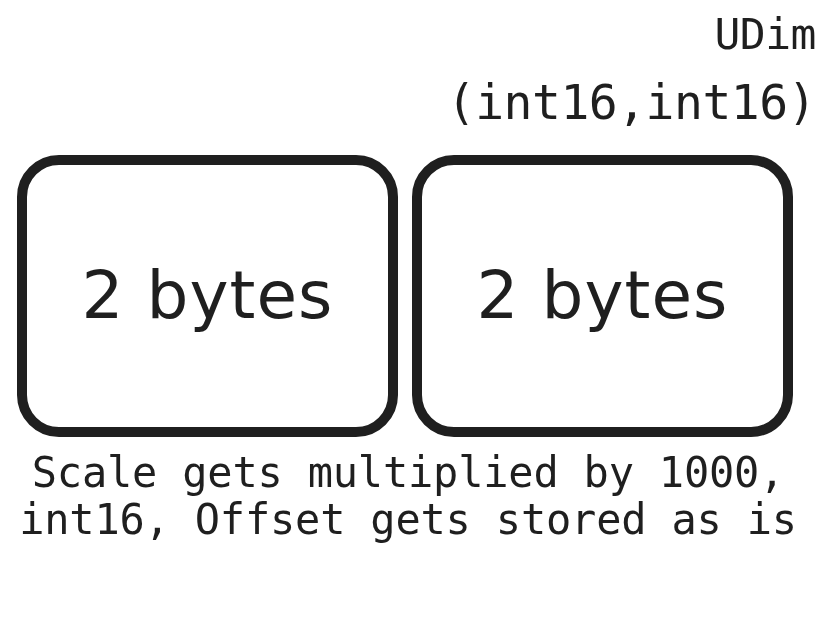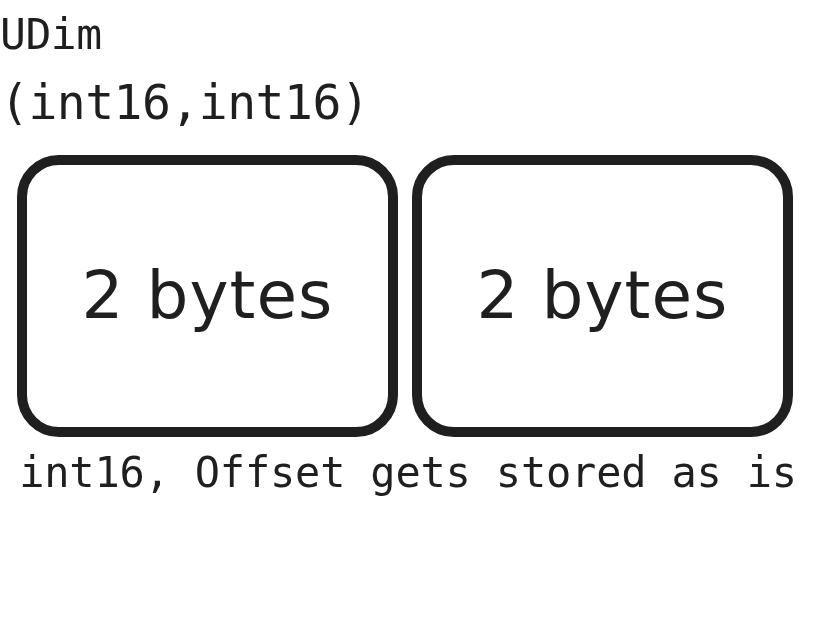--- a/index.html
+++ b/index.html
@@ -20,21 +20,21 @@
     background: #ffffff;
     overflow: hidden;
   }
 
   
   .header {
     position: absolute;
     left: 0;
     top: 8px;
     width: 816px;
-    text-align: left;
+    text-align: right;
   }
 
   .title {
     display: block;
     font-family: "DejaVu Sans Mono", monospace;
     font-size: 43px;
     line-height: 52px;
     color: #1f1f1f;
     letter-spacing: -0.5px;
     white-space: pre;
@@ -120,16 +120,17 @@
       <span class="byte-box-label">2 bytes</span>
     </div>
 
     <div class="byte-box">
       <span class="byte-box-label">2 bytes</span>
     </div>
 
   </div>
 
   <div class="caption">
+    <span class="caption-line">Scale gets multiplied by 1000,</span>
     <span class="caption-line">int16, Offset gets stored as is</span>
   </div>
 
 </div>
 
 </body></html>

